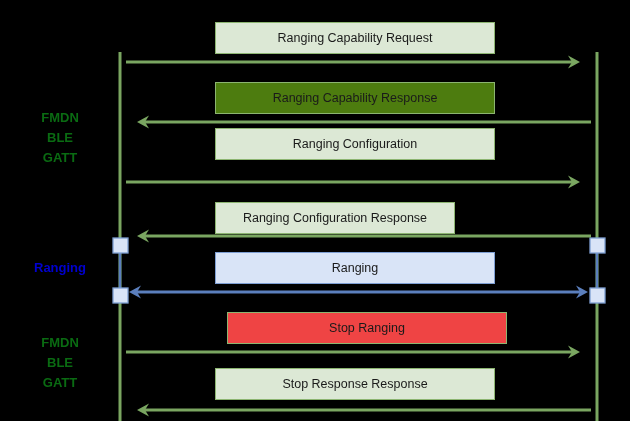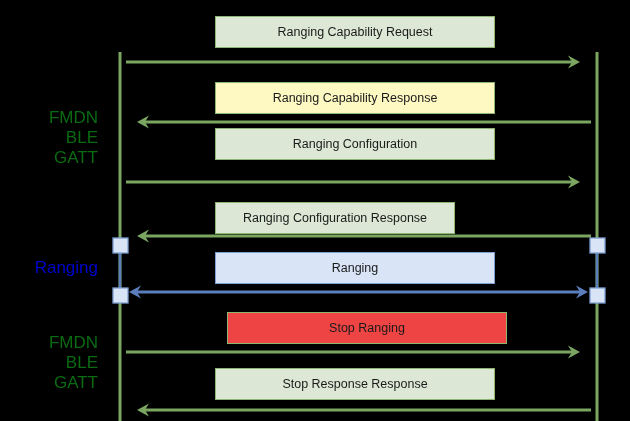--- a/index.html
+++ b/index.html
@@ -17,23 +17,23 @@
   }
   #seq-svg {
     position: absolute;
     top: 0;
     left: 0;
     width: 630px;
     height: 421px;
   }
   .phase-label {
     position: absolute;
-    text-align: right;
-    font-size: 17px;
-    font-weight: normal;
+    text-align: center;
+    font-size: 13px;
+    font-weight: bold;
     line-height: 20px;
     white-space: pre-line;
     letter-spacing: 0px;
   }
   .msg-box {
     position: absolute;
     box-sizing: border-box;
     display: flex;
     align-items: center;
     justify-content: center;
@@ -83,24 +83,24 @@
   <div id="phase-labels-layer">
       <div class="phase-label" style="left: 22px; top: 108px; width: 76px; color: rgb(10, 107, 18);">FMDN
 BLE
 GATT</div>
       <div class="phase-label" style="left: 22px; top: 258px; width: 76px; color: rgb(0, 0, 208);">Ranging</div>
       <div class="phase-label" style="left: 22px; top: 333px; width: 76px; color: rgb(10, 107, 18);">FMDN
 BLE
 GATT</div>
     </div>
   <div id="message-boxes-layer">
-      <div class="msg-box" style="left: 215px; top: 16px; width: 280px; height: 32px; background: rgb(220, 232, 213); border-color: rgb(140, 181, 113); color: rgb(26, 26, 26);">
+      <div class="msg-box" style="left: 215px; top: 22px; width: 280px; height: 32px; background: rgb(220, 232, 213); border-color: rgb(140, 181, 113); color: rgb(26, 26, 26);">
         <span>Ranging Capability Request</span>
       </div>
-      <div class="msg-box" style="left: 215px; top: 82px; width: 280px; height: 32px; background: #fef9c3; border-color: rgb(140, 181, 113); color: rgb(26, 26, 26);">
+      <div class="msg-box" style="left: 215px; top: 82px; width: 280px; height: 32px; background: #4d7c0f; border-color: rgb(140, 181, 113); color: rgb(26, 26, 26);">
         <span>Ranging Capability Response</span>
       </div>
       <div class="msg-box" style="left: 215px; top: 128px; width: 280px; height: 32px; background: rgb(220, 232, 213); border-color: rgb(140, 181, 113); color: rgb(26, 26, 26);">
         <span>Ranging Configuration</span>
       </div>
       <div class="msg-box" style="left: 215px; top: 202px; width: 240px; height: 32px; background: rgb(220, 232, 213); border-color: rgb(140, 181, 113); color: rgb(26, 26, 26);">
         <span>Ranging Configuration Response</span>
       </div>
       <div class="msg-box" style="left: 215px; top: 252px; width: 280px; height: 32px; background: rgb(217, 228, 247); border-color: rgb(125, 158, 211); color: rgb(26, 26, 26);">
         <span>Ranging</span>

